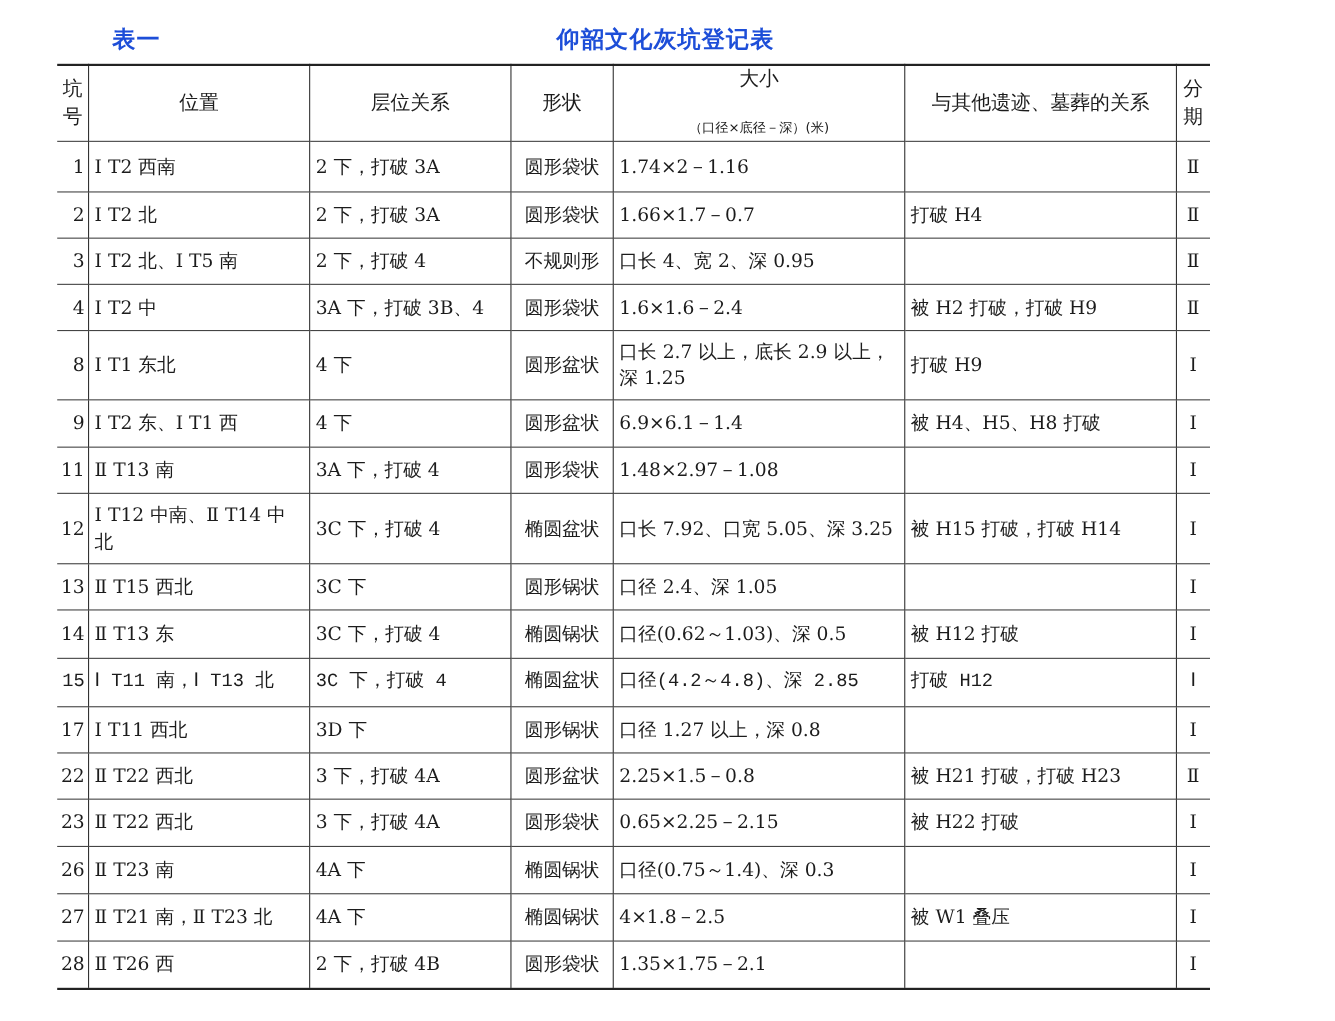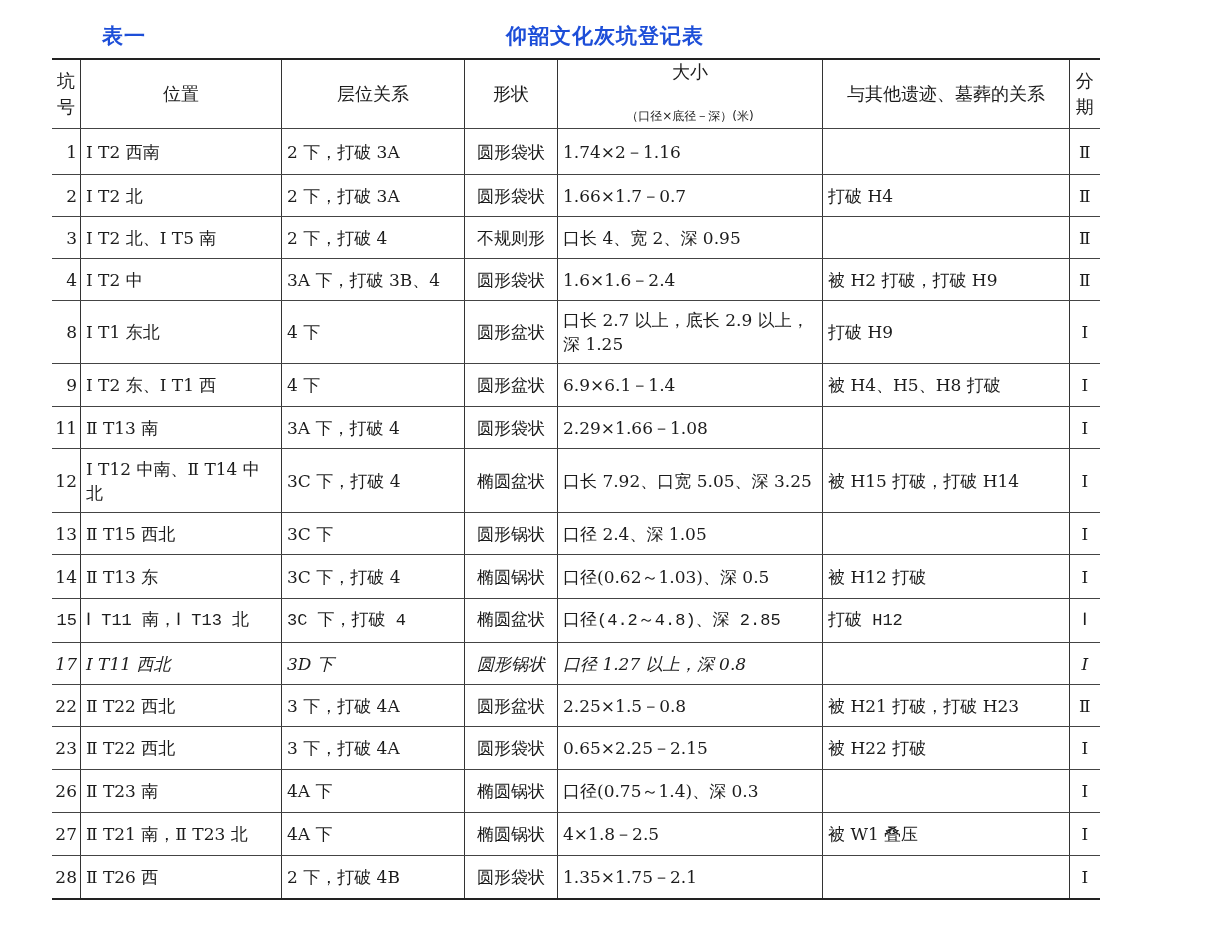--- a/index.html
+++ b/index.html
@@ -109,21 +109,21 @@
         <td class="shape">圆形盆状</td>
         <td>6.9×6.1－1.4</td>
         <td>被 H4、H5、H8 打破</td>
         <td class="period">Ⅰ</td>
       </tr>
       <tr style="height: 42px;">
         <td class="no">11</td>
         <td>Ⅱ T13 南</td>
         <td>3A 下，打破 4</td>
         <td class="shape">圆形袋状</td>
-        <td>2.29×1.66－1.08</td>
+        <td>1.48×2.97－1.08</td>
         <td></td>
         <td class="period">Ⅰ</td>
       </tr>
       <tr style="height: 64px;">
         <td class="no">12</td>
         <td>Ⅰ T12 中南、Ⅱ T14 中北</td>
         <td>3C 下，打破 4</td>
         <td class="shape">椭圆盆状</td>
         <td>口长 7.92、口宽 5.05、深 3.25</td>
         <td>被 H15 打破，打破 H14</td>
@@ -149,21 +149,21 @@
       </tr>
       <tr style="height: 44px; font-family: Liberation Mono, monospace;">
         <td class="no">15</td>
         <td>Ⅰ T11 南，Ⅰ T13 北</td>
         <td>3C 下，打破 4</td>
         <td class="shape">椭圆盆状</td>
         <td>口径(4.2～4.8)、深 2.85</td>
         <td>打破 H12</td>
         <td class="period">Ⅰ</td>
       </tr>
-      <tr style="height: 42px; font-style: italic;">
+      <tr style="height: 42px;">
         <td class="no">17</td>
         <td>Ⅰ T11 西北</td>
         <td>3D 下</td>
         <td class="shape">圆形锅状</td>
         <td>口径 1.27 以上，深 0.8</td>
         <td></td>
         <td class="period">Ⅰ</td>
       </tr>
       <tr style="height: 42px;">
         <td class="no">22</td>

